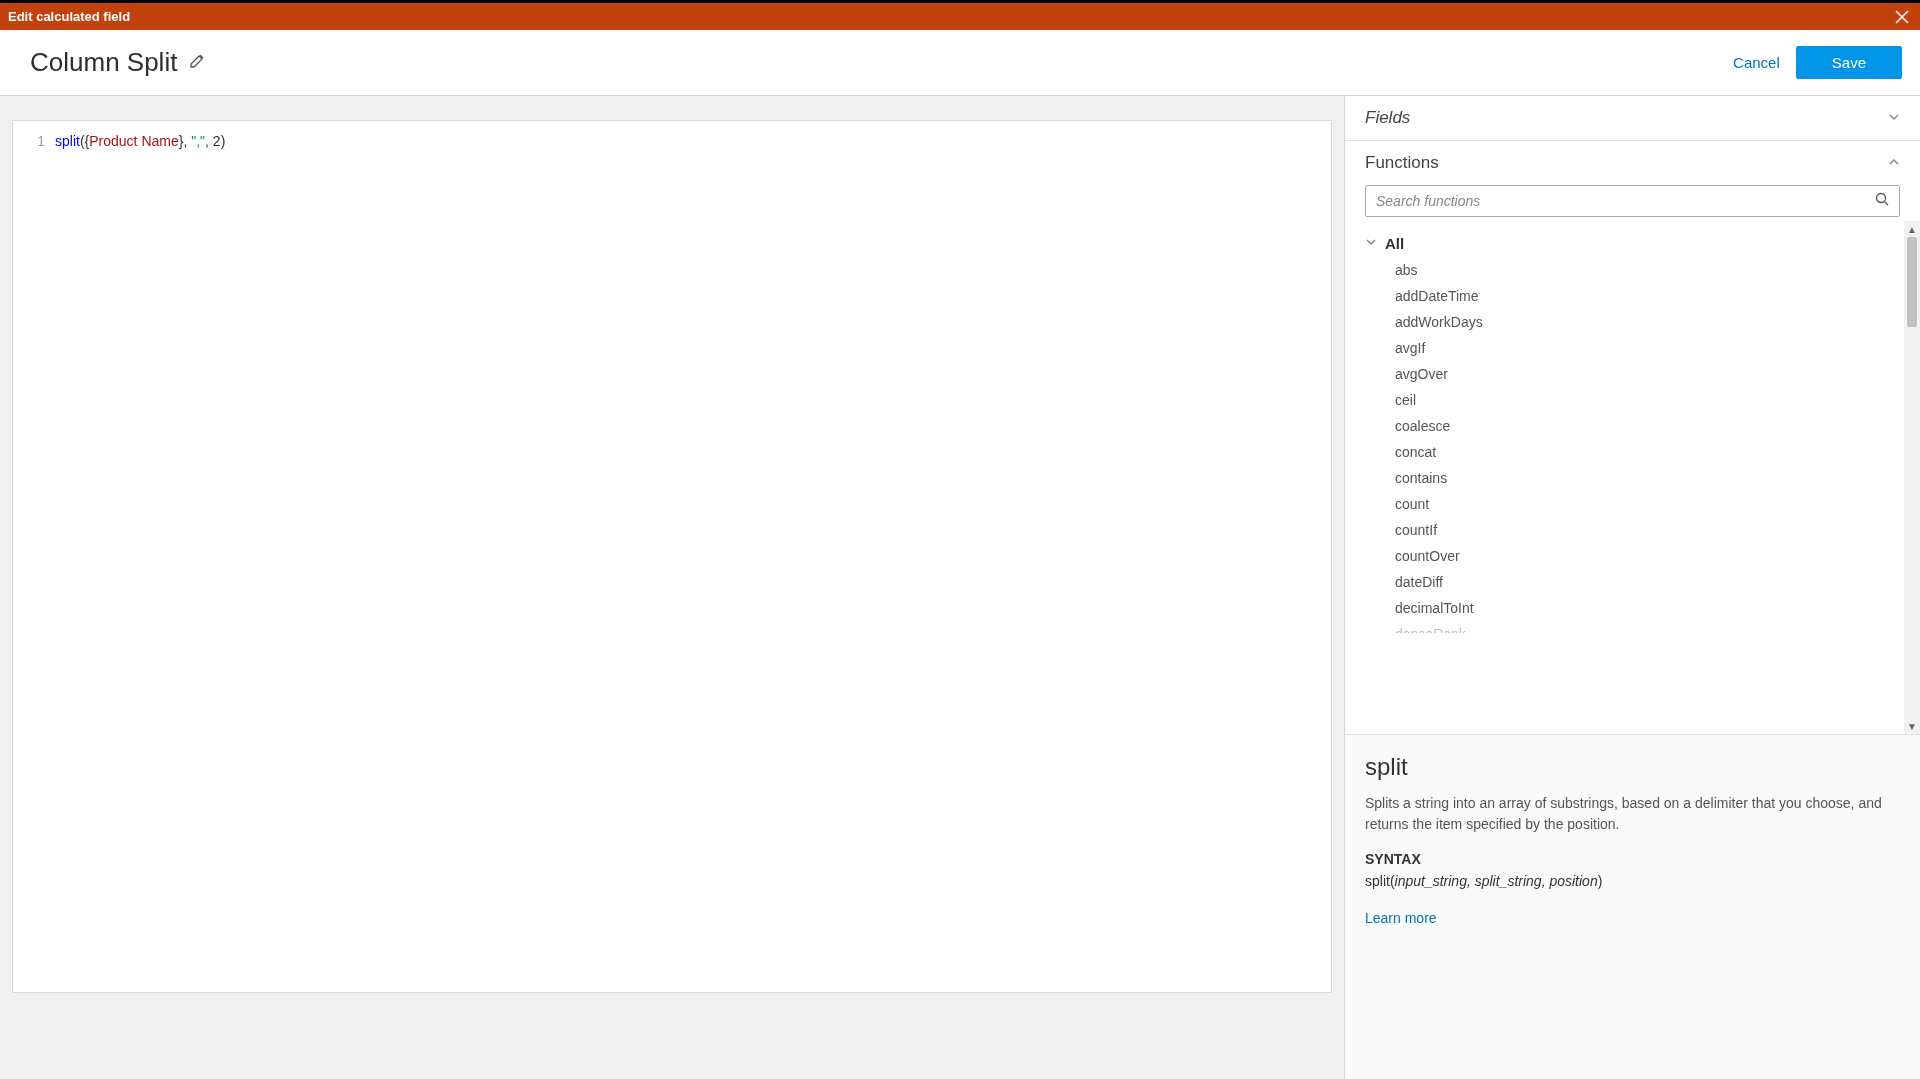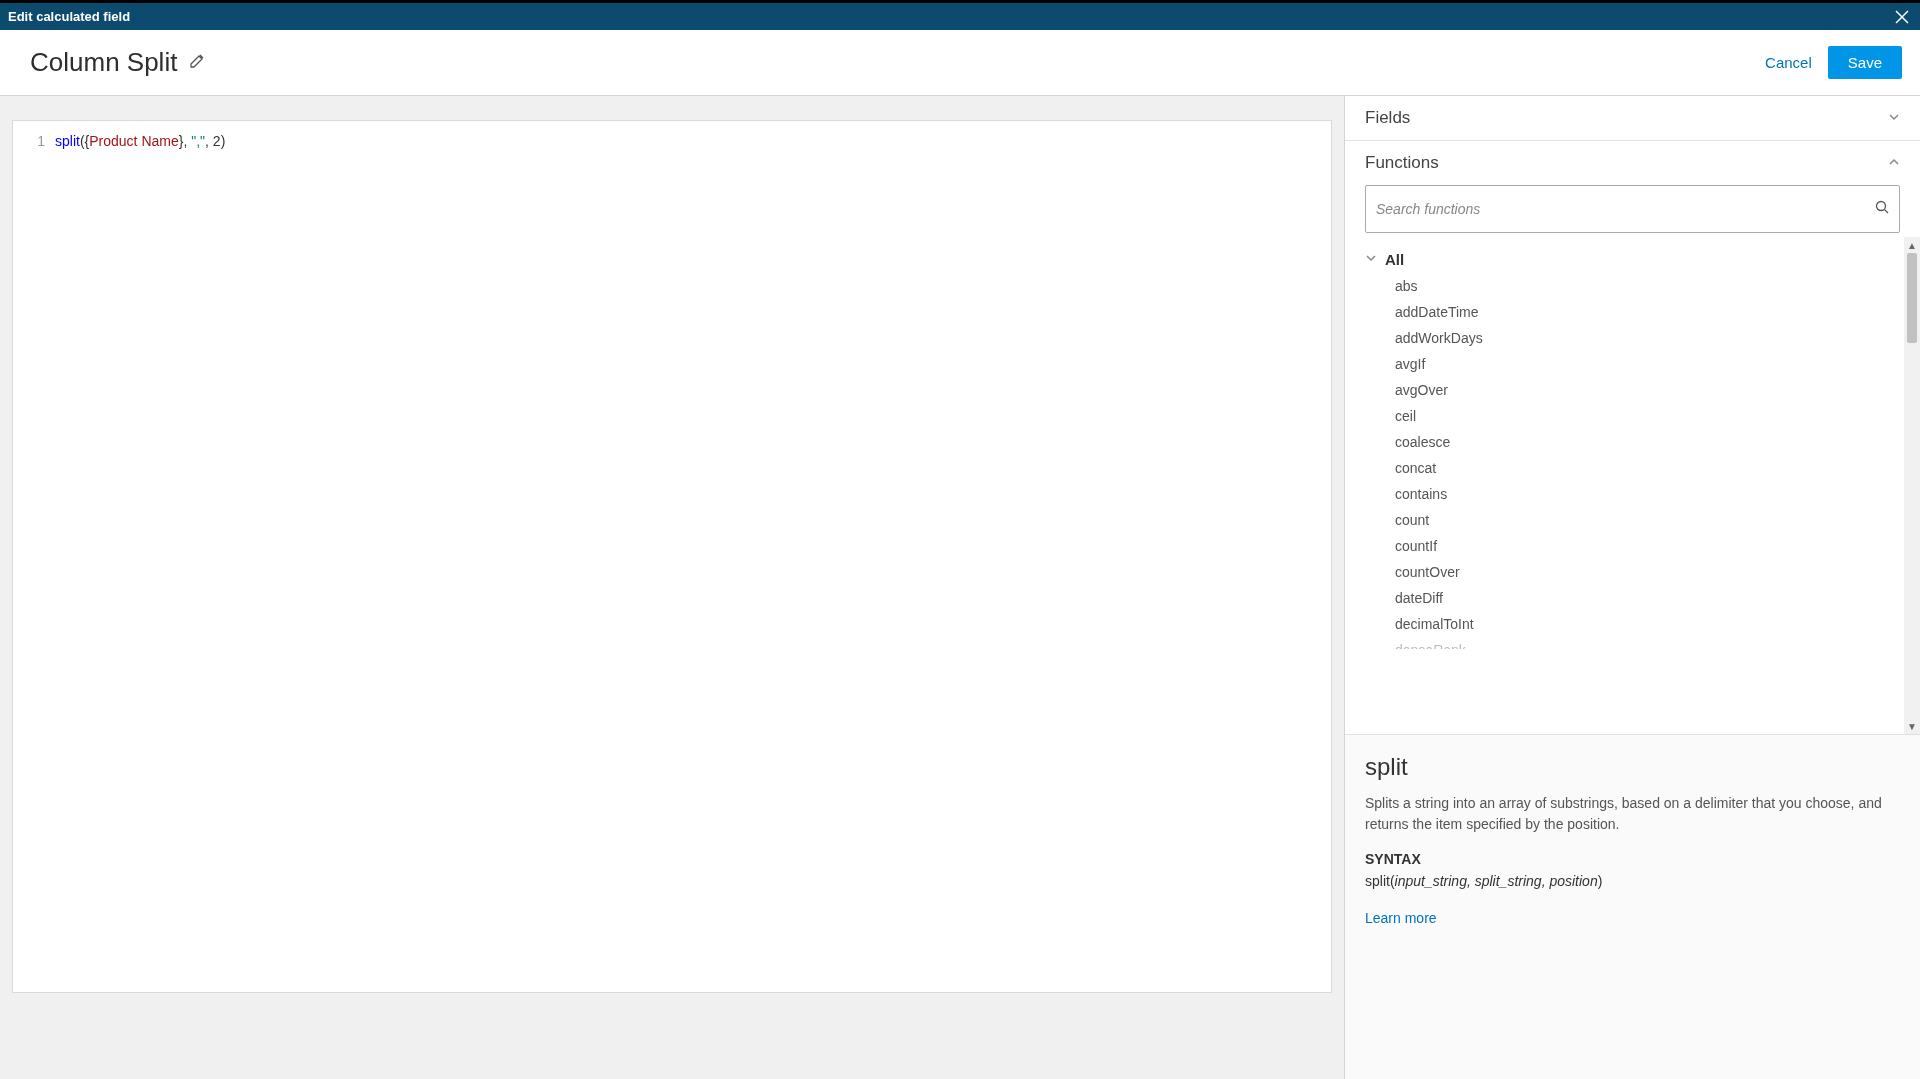--- a/index.html
+++ b/index.html
@@ -13,21 +13,21 @@
       width: 1920px;
       height: 1079px;
       overflow: hidden;
     }
     .top-black-bar {
       height: 3px;
       background: #000;
       width: 100%;
     }
     .title-bar {
-      background: #0c4a6e;
+      background: #c2410c;
       color: #fff;
       height: 27px;
       display: flex;
       align-items: center;
       justify-content: space-between;
       padding: 0 8px 0 8px;
       font-size: 13px;
       font-weight: bold;
     }
     .title-bar-close {
@@ -70,21 +70,21 @@
     }
     .cancel-link {
       color: #0073bb;
       font-size: 15px;
       cursor: pointer;
     }
     .save-btn {
       background: #0095e6;
       color: #fff;
       border: none;
-      padding: 8px 20px;
+      padding: 8px 36px;
       font-size: 15px;
       border-radius: 2px;
       cursor: pointer;
       text-align: center;
     }
     .main-area {
       display: flex;
       height: calc(100% - 96px);
     }
     .editor-pane {
@@ -135,36 +135,37 @@
       display: flex;
       align-items: center;
       justify-content: space-between;
       padding: 12px 20px;
       font-size: 17px;
       color: #444;
       cursor: pointer;
     }
     .fields-header {
       border-bottom: 1px solid #e0e0e0;
+      font-style: italic;
     }
     .functions-header {
       border-bottom: none;
     }
     .chevron {
       color: #888;
     }
     .search-wrap {
       padding: 0 20px 4px 20px;
     }
     .search-box {
       border: 1px solid #aaa;
       border-radius: 2px;
       display: flex;
       align-items: center;
-      padding: 14px 10px;
+      padding: 6px 10px;
     }
     .search-input {
       border: none;
       outline: none;
       flex: 1;
       font-size: 14px;
       font-style: italic;
       color: #888;
     }
     .search-input::placeholder {

